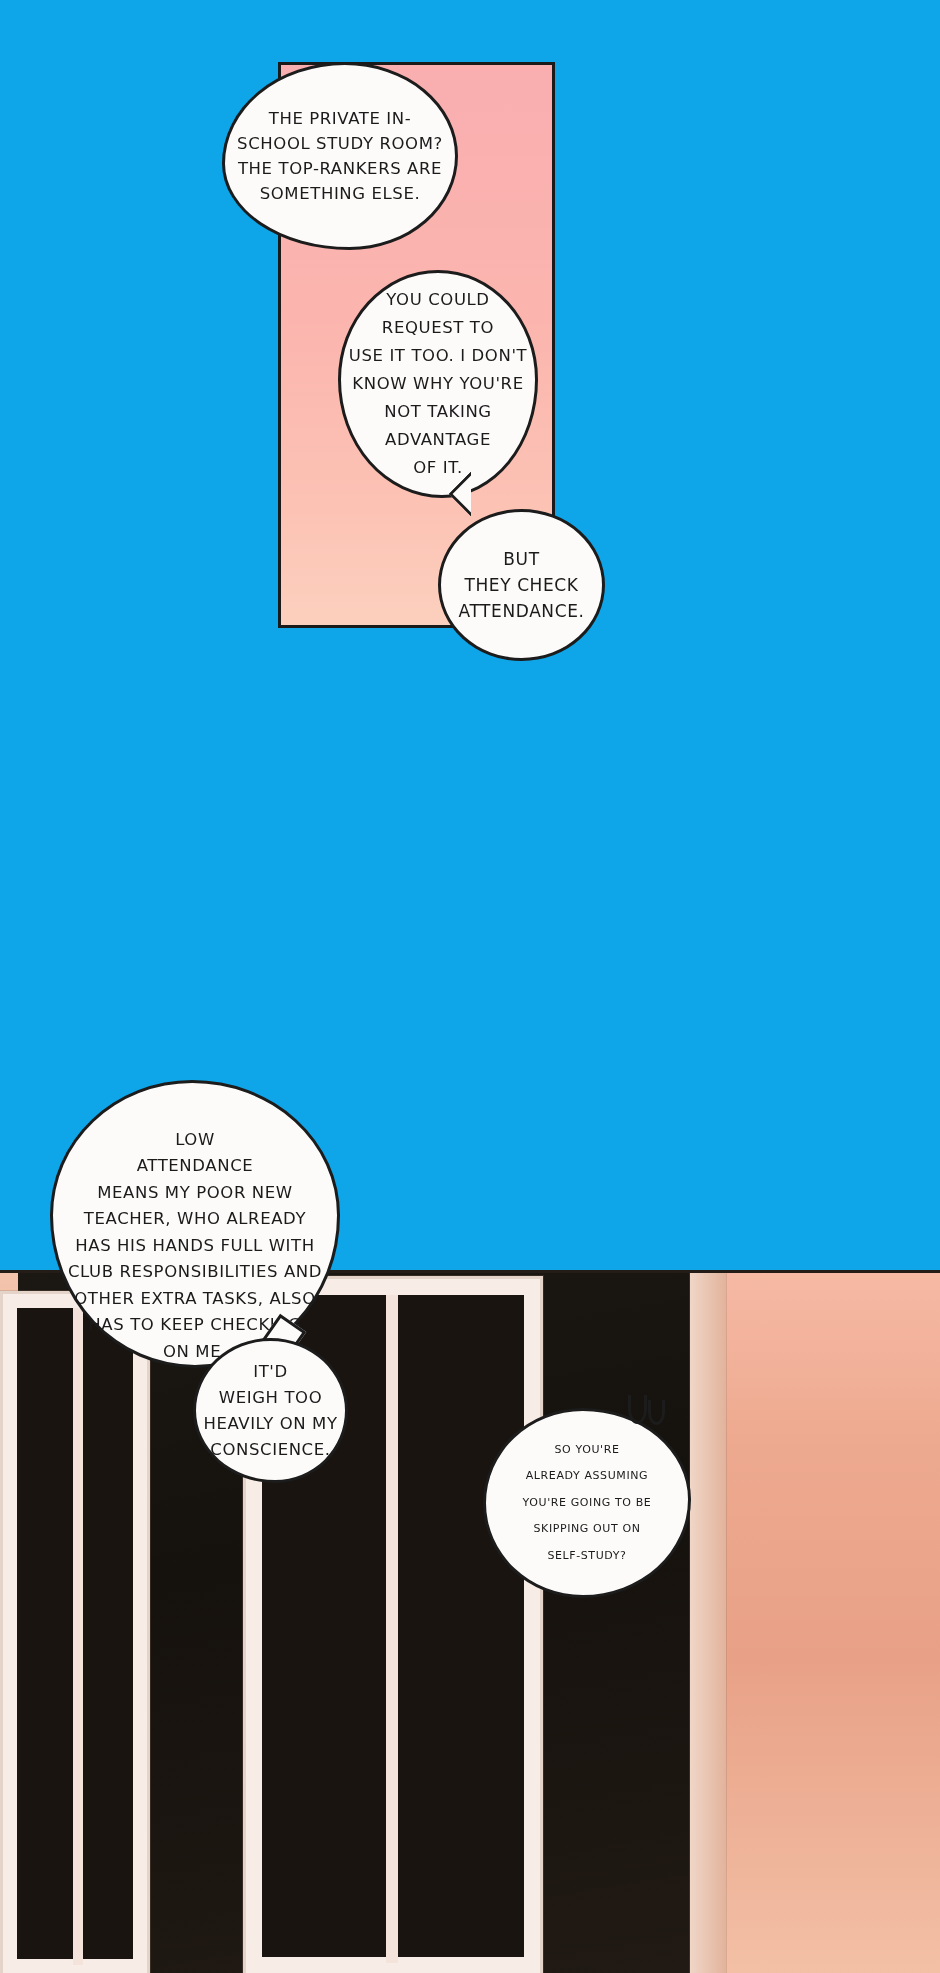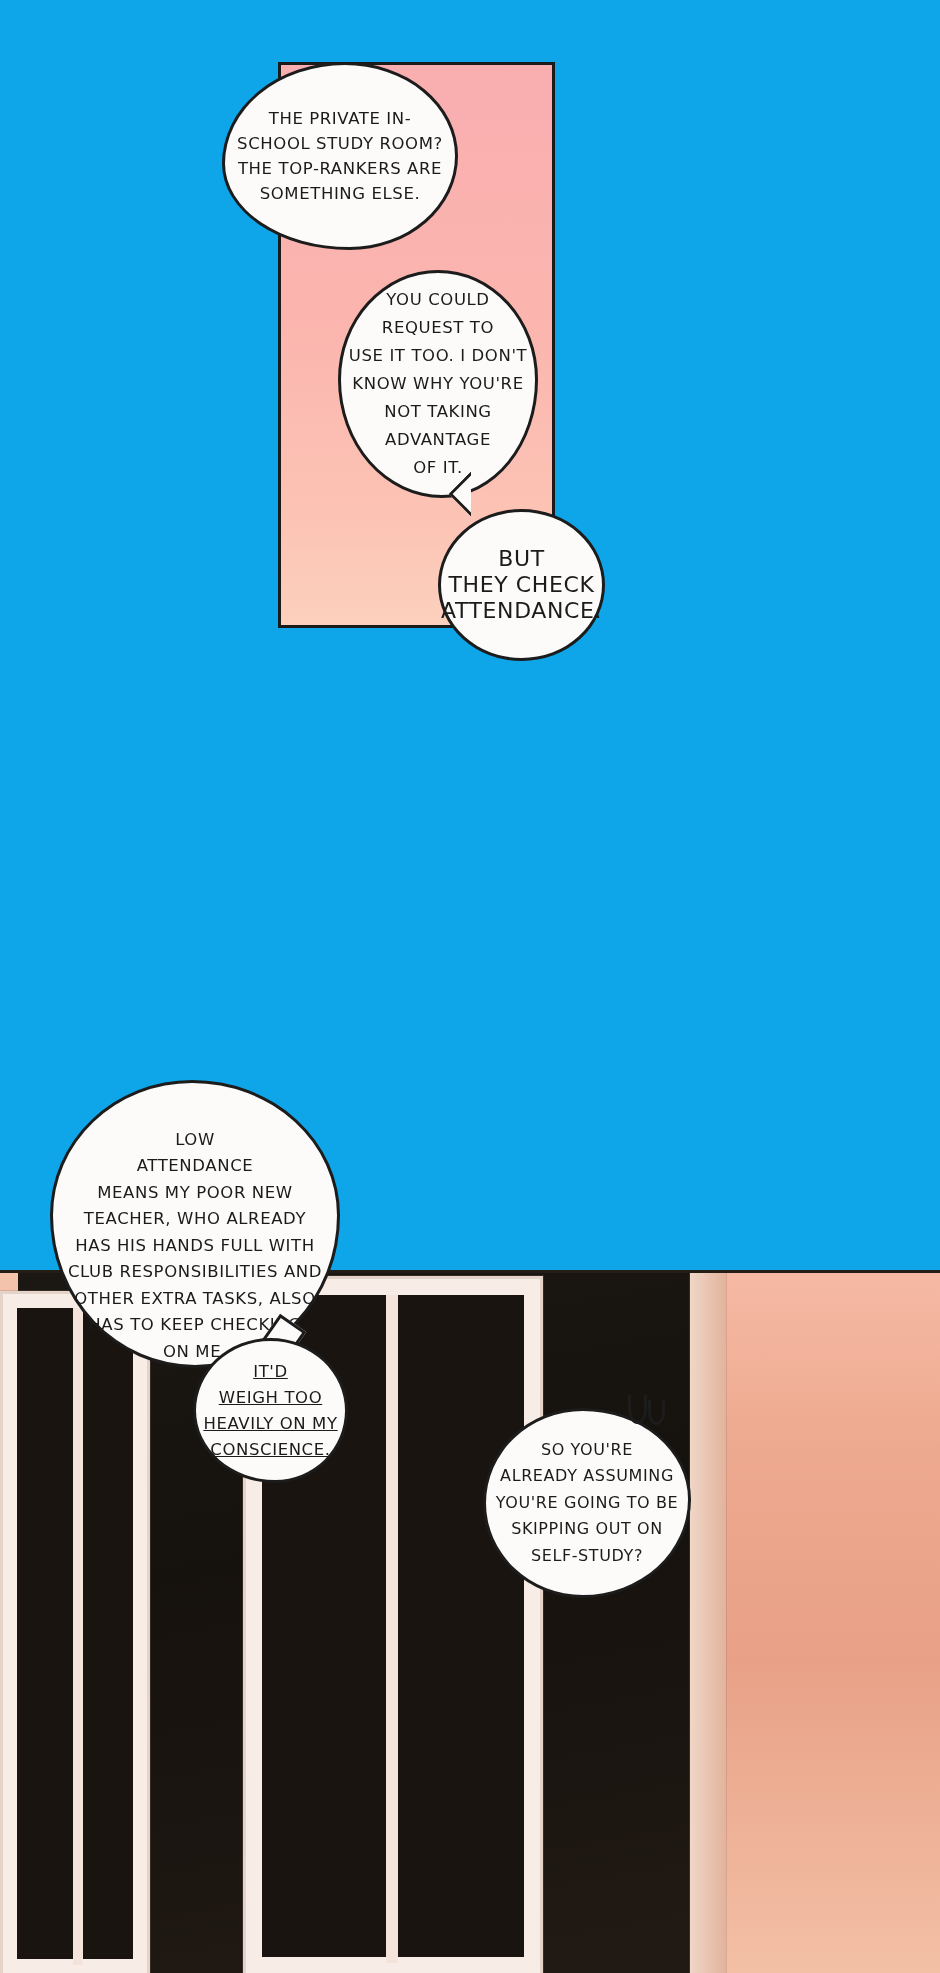--- a/index.html
+++ b/index.html
@@ -49,24 +49,24 @@
   .blob4{border-radius:49% 51% 50% 50% / 47% 47% 53% 53%;}
   .blob5{border-radius:50% 50% 47% 53% / 50% 50% 50% 50%;}
   .blob6{border-radius:48% 52% 52% 48% / 50% 48% 52% 50%;}
 
   
   .tail{position:absolute;width:26px;height:26px;background:#fdfbfa;
         border:3px solid #1c1c1c;}
 
   #b1{left:222px;top:62px;width:236px;height:188px;font-size:16.5px;line-height:25px;}
   #b2{left:338px;top:270px;width:200px;height:228px;font-size:16.5px;line-height:28px;}
-  #b3{left:438px;top:509px;width:167px;height:152px;font-size:22px;line-height:26px;}
+  #b3{left:438px;top:509px;width:167px;height:152px;font-size:17px;line-height:26px;}
   #b4{left:50px;top:1080px;width:290px;height:288px;font-size:16.5px;line-height:26.5px;align-items:flex-end;}
-  #b5{left:193px;top:1338px;width:155px;height:145px;font-size:16.5px;line-height:26px;text-decoration:underline;}
-  #b6{left:483px;top:1408px;width:208px;height:190px;font-size:16px;line-height:26.5px;}
+  #b5{left:193px;top:1338px;width:155px;height:145px;font-size:16.5px;line-height:26px;}
+  #b6{left:483px;top:1408px;width:208px;height:190px;font-size:11px;line-height:26.5px;}
 
   .tail-b2{left:455px;top:478px;transform:rotate(45deg);
            clip-path:polygon(0 0,100% 100%,0 100%);}
   .tail-b4{left:268px;top:1320px;transform:rotate(35deg);}
   .tail-b6a{position:absolute;left:628px;top:1395px;width:13px;height:26px;
             border:3px solid #1c1c1c;border-top:none;border-radius:0 0 50% 50%;
             background:transparent;}
   .tail-b6b{position:absolute;left:648px;top:1400px;width:11px;height:22px;
             border:3px solid #1c1c1c;border-top:none;border-radius:0 0 50% 50%;
             background:transparent;}

